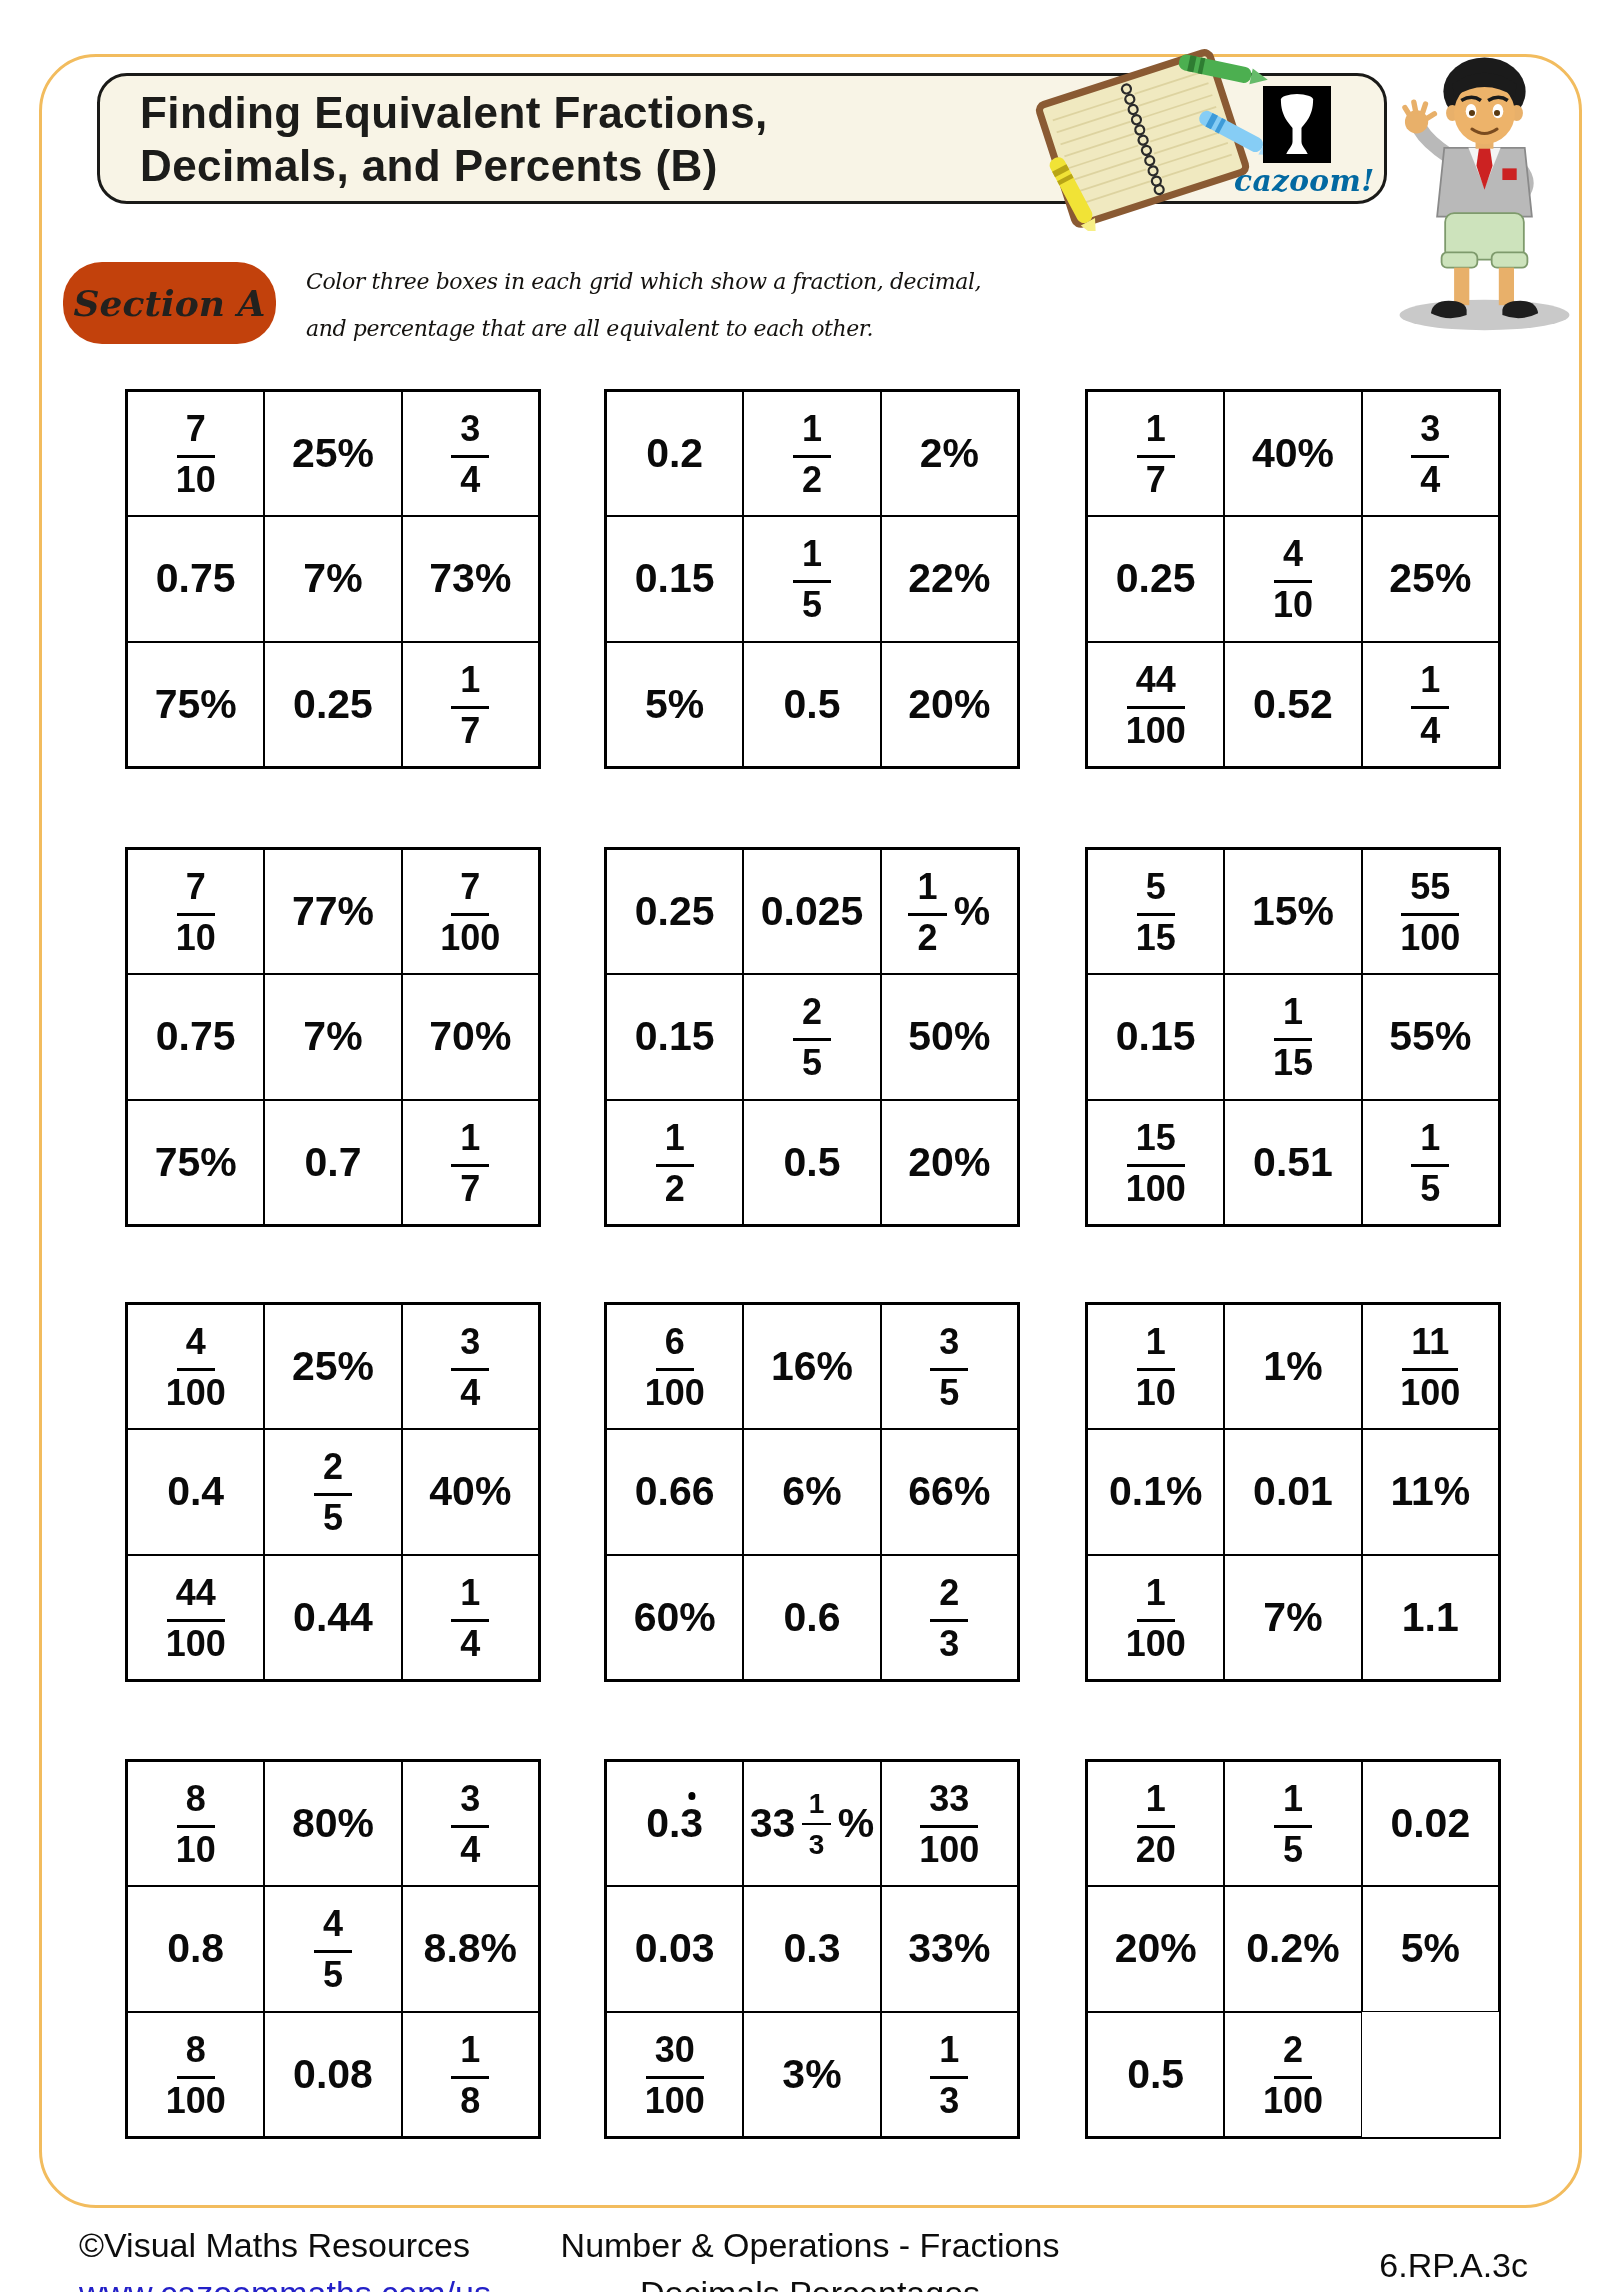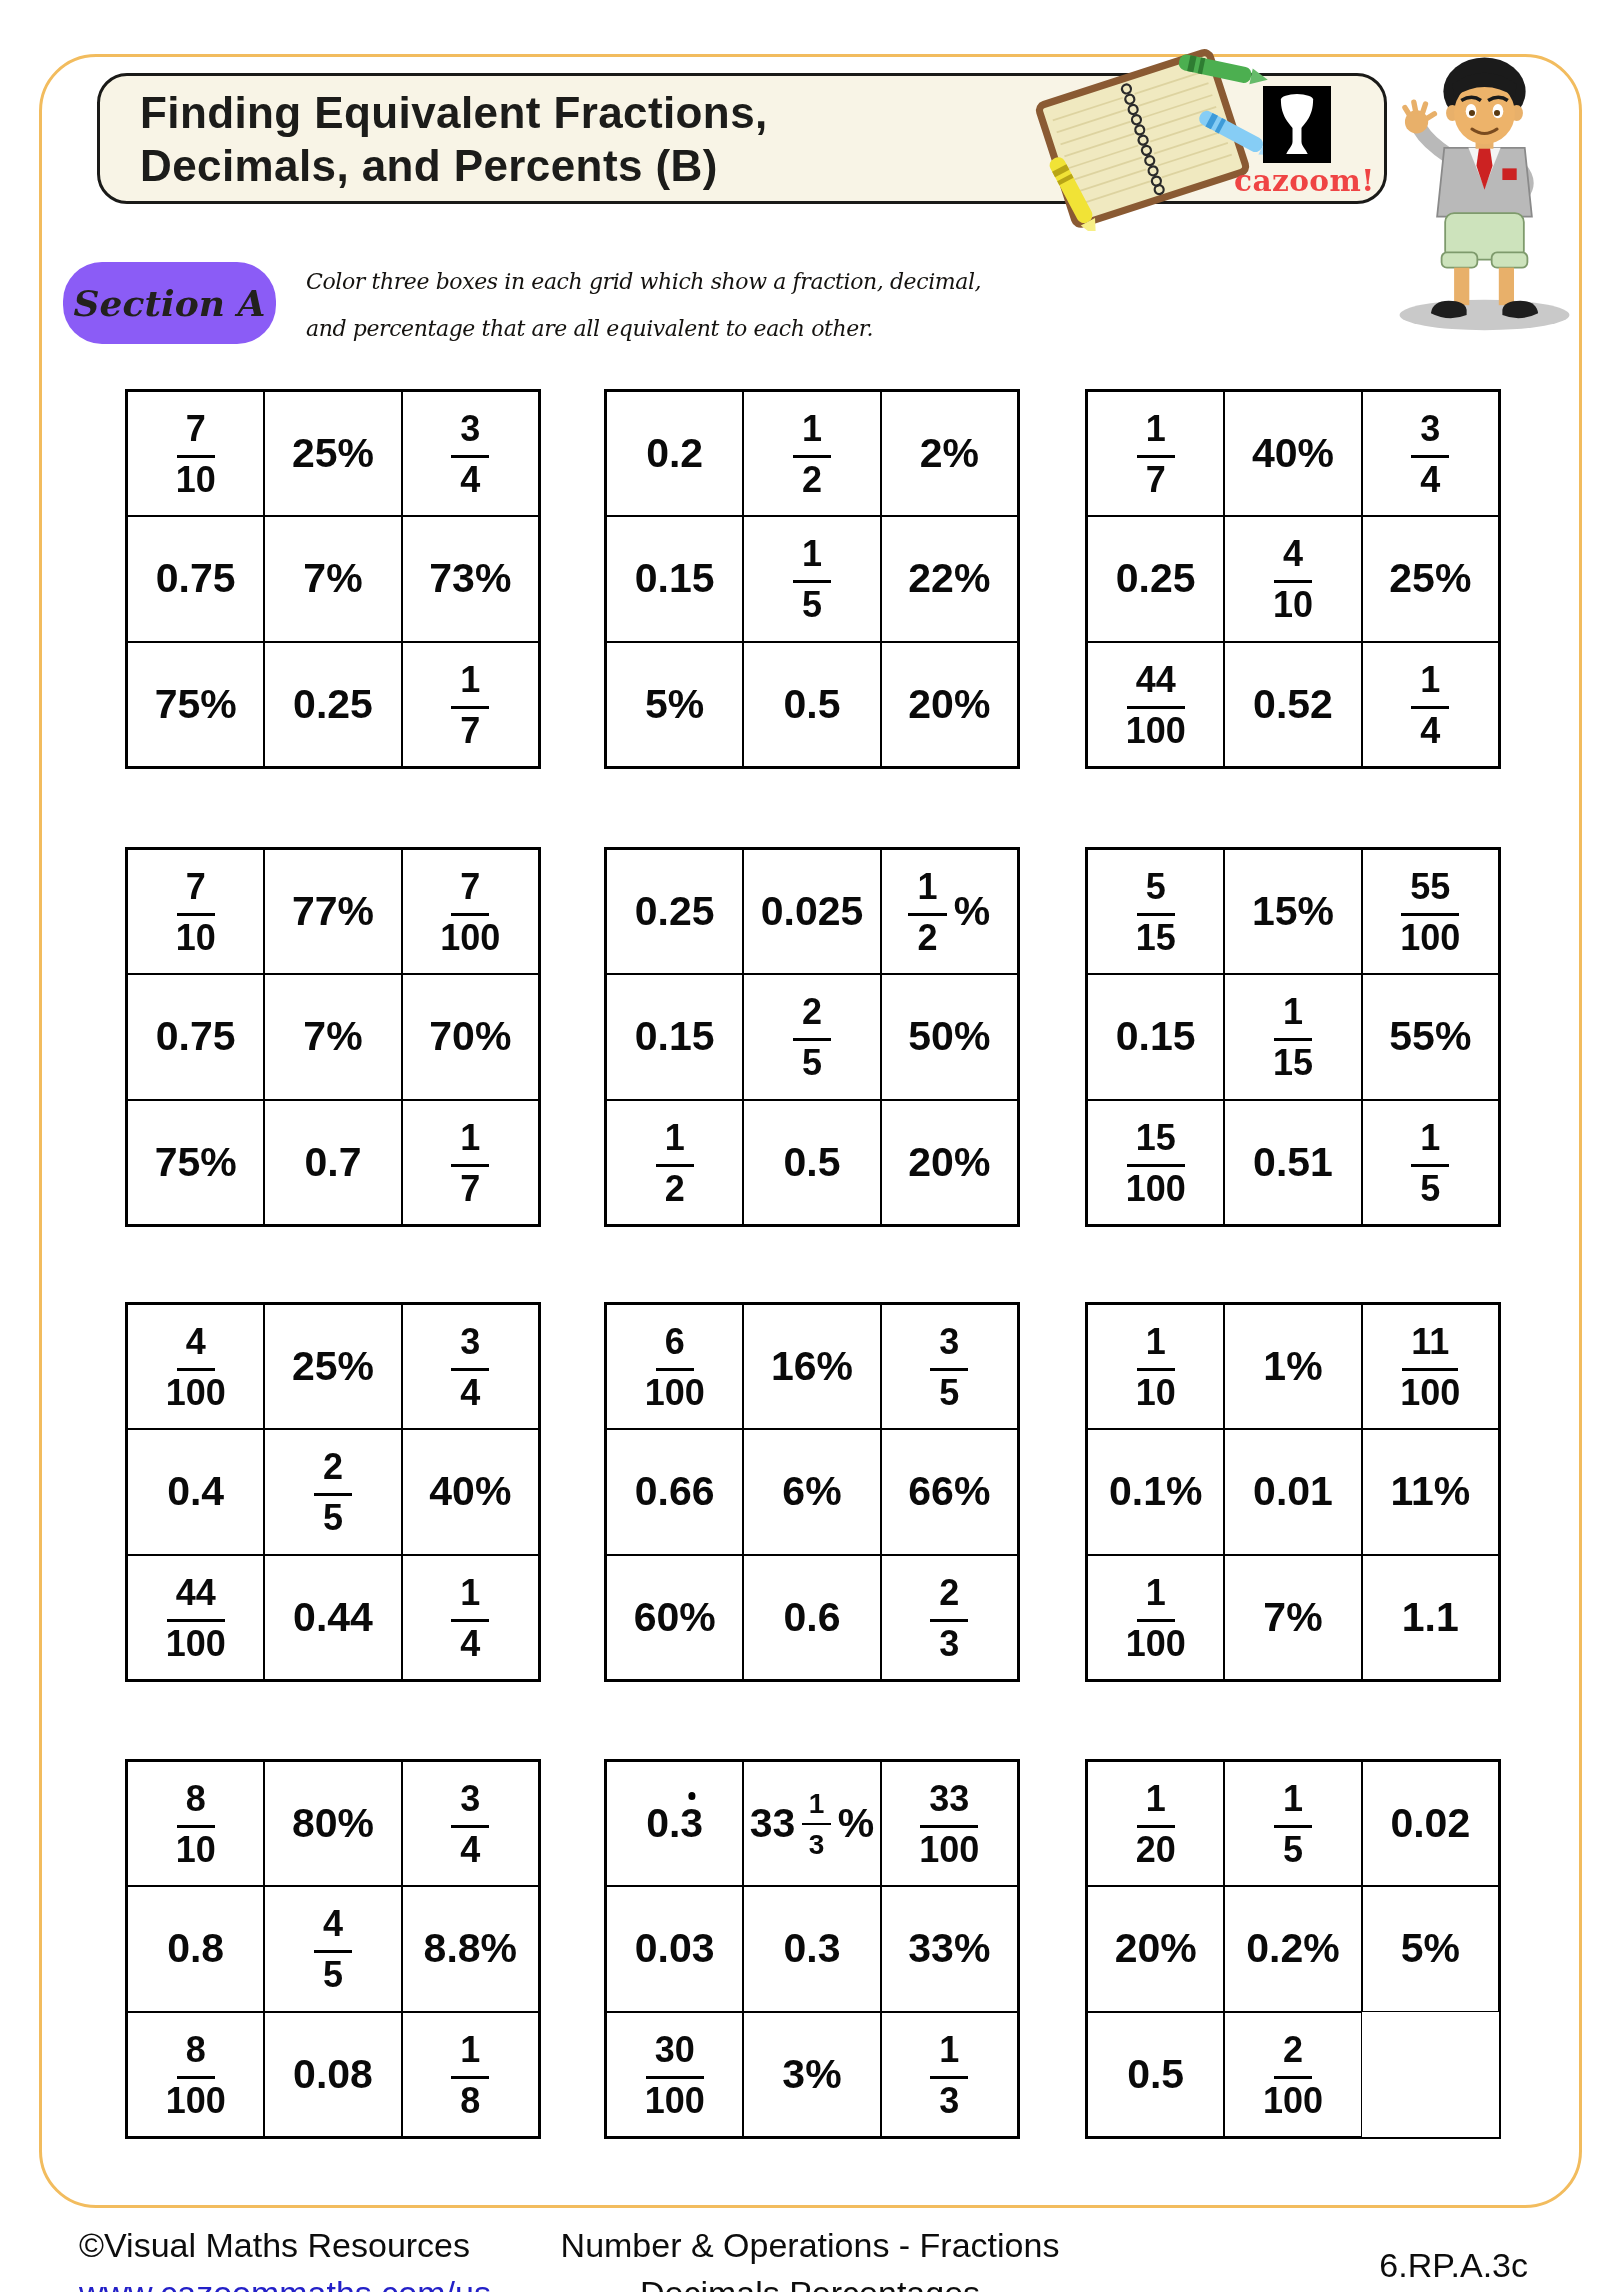--- a/index.html
+++ b/index.html
@@ -12,26 +12,26 @@
   .header-box { position:absolute; left:97px; top:73px; width:1284px; height:125px;
                 background:#f8f4e6; border:3.6px solid #1a1a18; border-radius:30px; }
   .title { position:absolute; left:140px; top:86px; font-size:44px; font-weight:bold;
            color:#1c1c1a; line-height:53px; letter-spacing:0.4px; }
 
   .notepad { position:absolute; left:1003px; top:38px; z-index:3; }
 
   .logo { position:absolute; left:1234px; top:86px; width:125px; text-align:center; z-index:4; }
   .logo-box { width:68px; height:77px; background:#000; margin:0 auto; display:block; }
   .logo-text { font-family:"DejaVu Serif", serif; font-weight:bold; font-size:29.6px;
-               color:#ef4444; margin-top:0px; letter-spacing:0.4px; }
+               color:#0369a1; margin-top:0px; letter-spacing:0.4px;font-style:italic; }
 
   .mascot { position:absolute; left:1368px; top:45px; z-index:2; }
 
   .section-pill { position:absolute; left:63px; top:262px; width:213px; height:82px;
-                  background:#8b5cf6; border-radius:39px; display:flex; align-items:center;
+                  background:#c2410c; border-radius:39px; display:flex; align-items:center;
                   justify-content:center; }
   .section-label { font-family:"DejaVu Serif", serif; font-style:italic; font-weight:bold;
                    font-size:36px; color:#23211e; }
   .instruction { position:absolute; left:306px; top:258px; width:985px;
                  font-family:"DejaVu Serif", serif; font-style:italic; font-size:22px;
                  color:#14120f; line-height:47px; letter-spacing:-0.4px; }
 
   .grid { position:absolute; width:416px; height:380px; border:2.7px solid #000;
           display:grid; grid-template-columns:repeat(3,1fr); grid-template-rows:repeat(3,1fr);
           background:#fff; box-sizing:border-box; }

